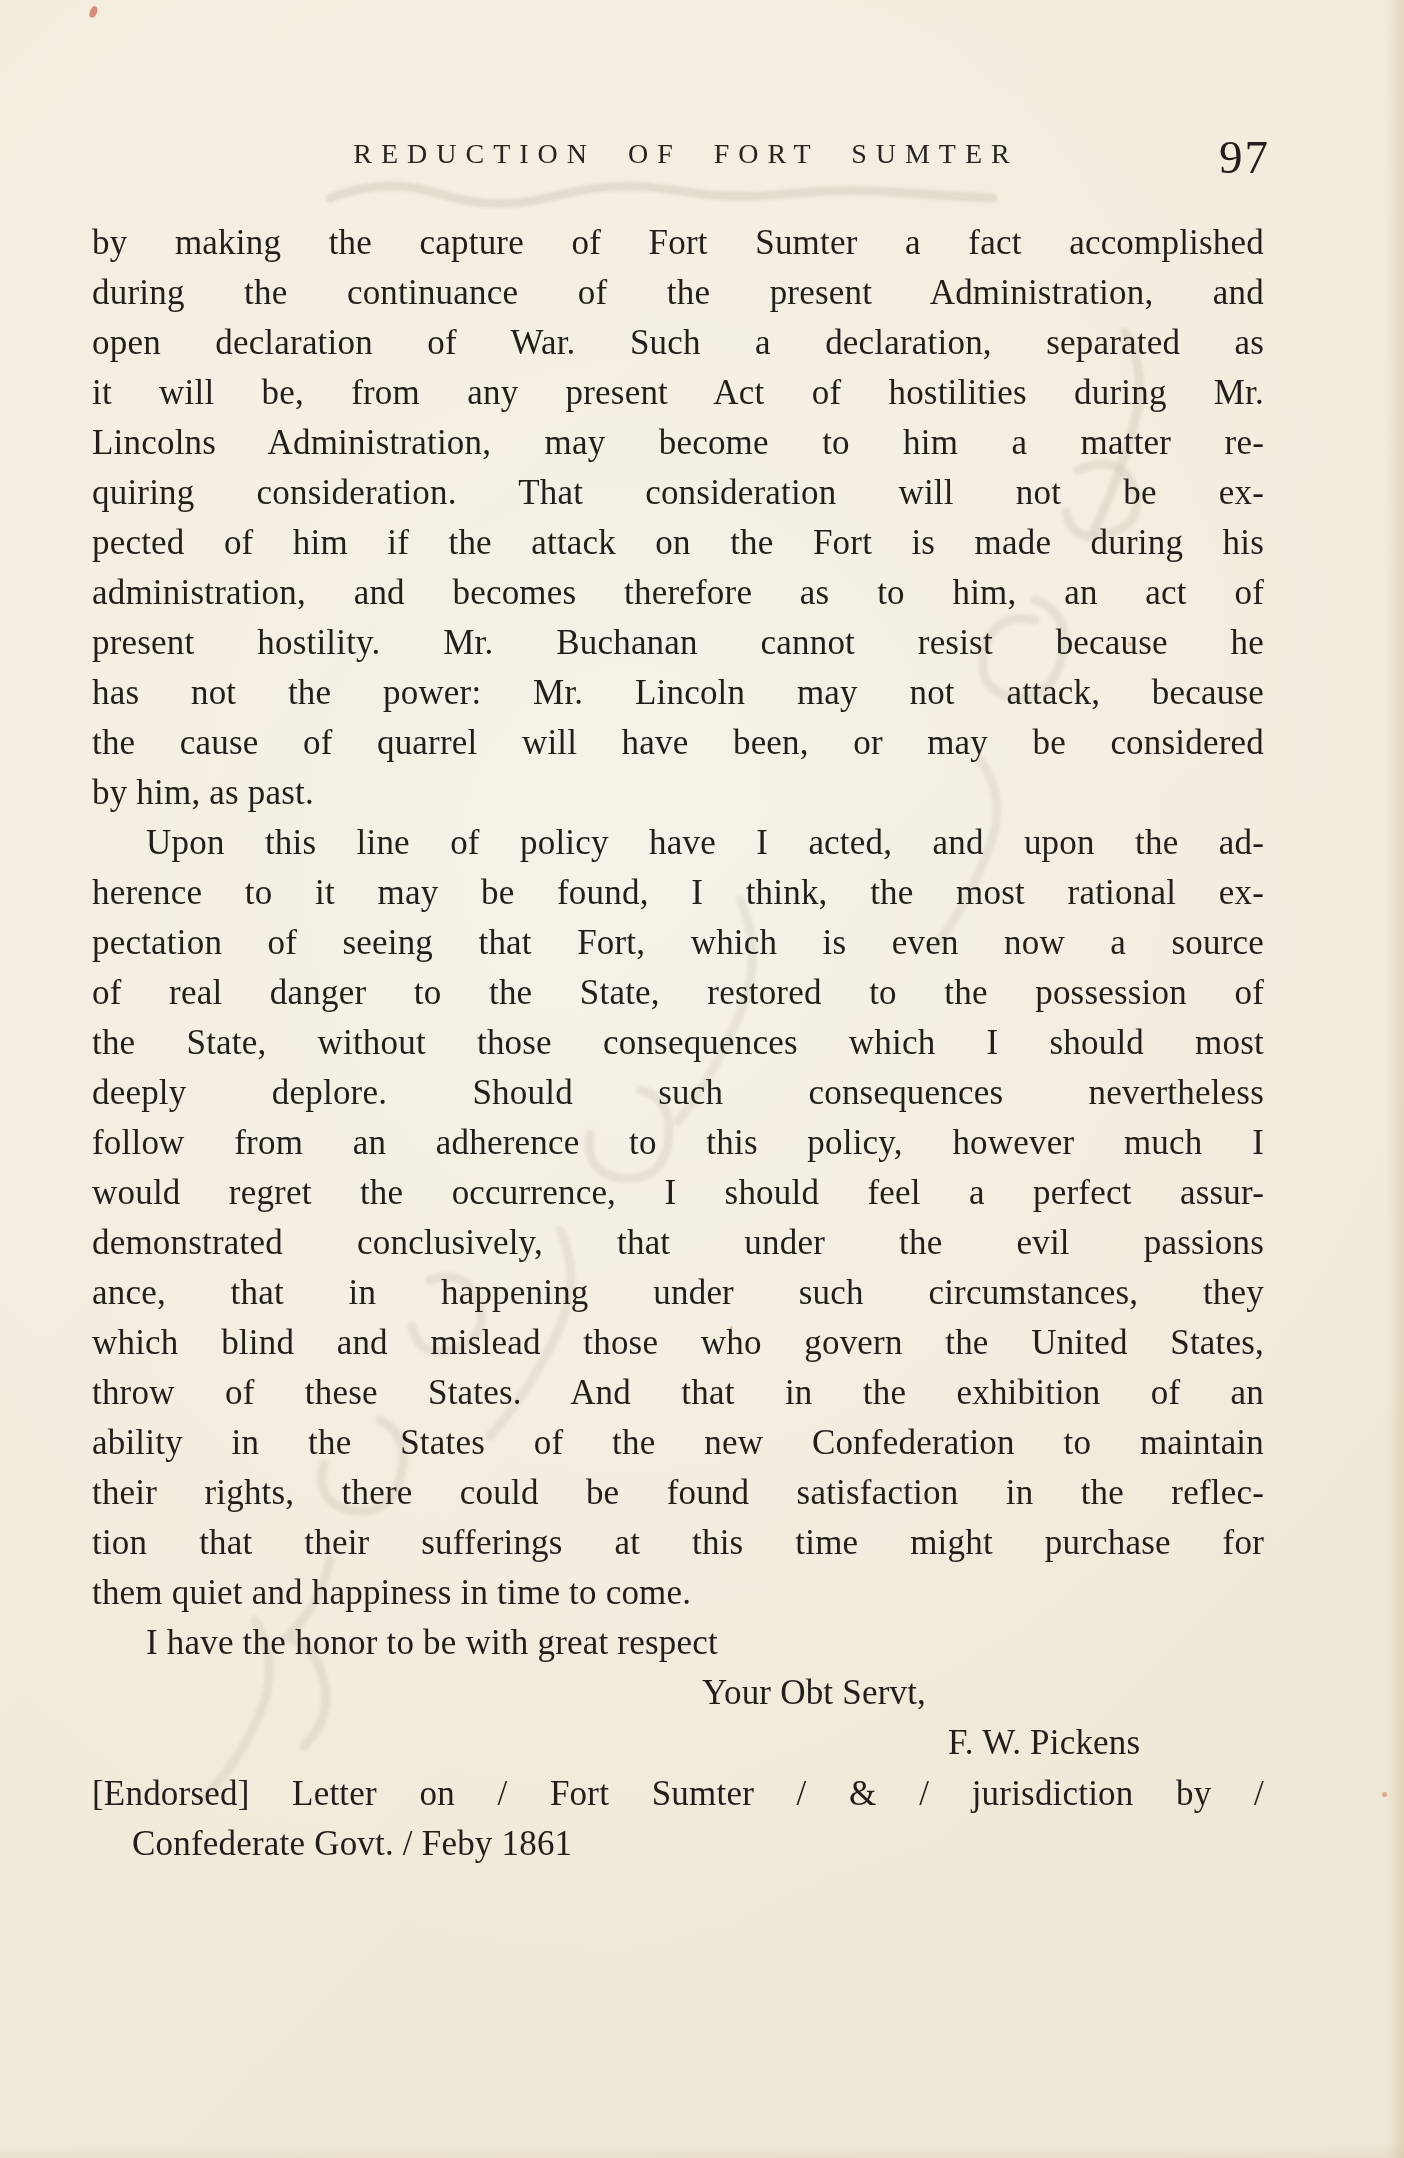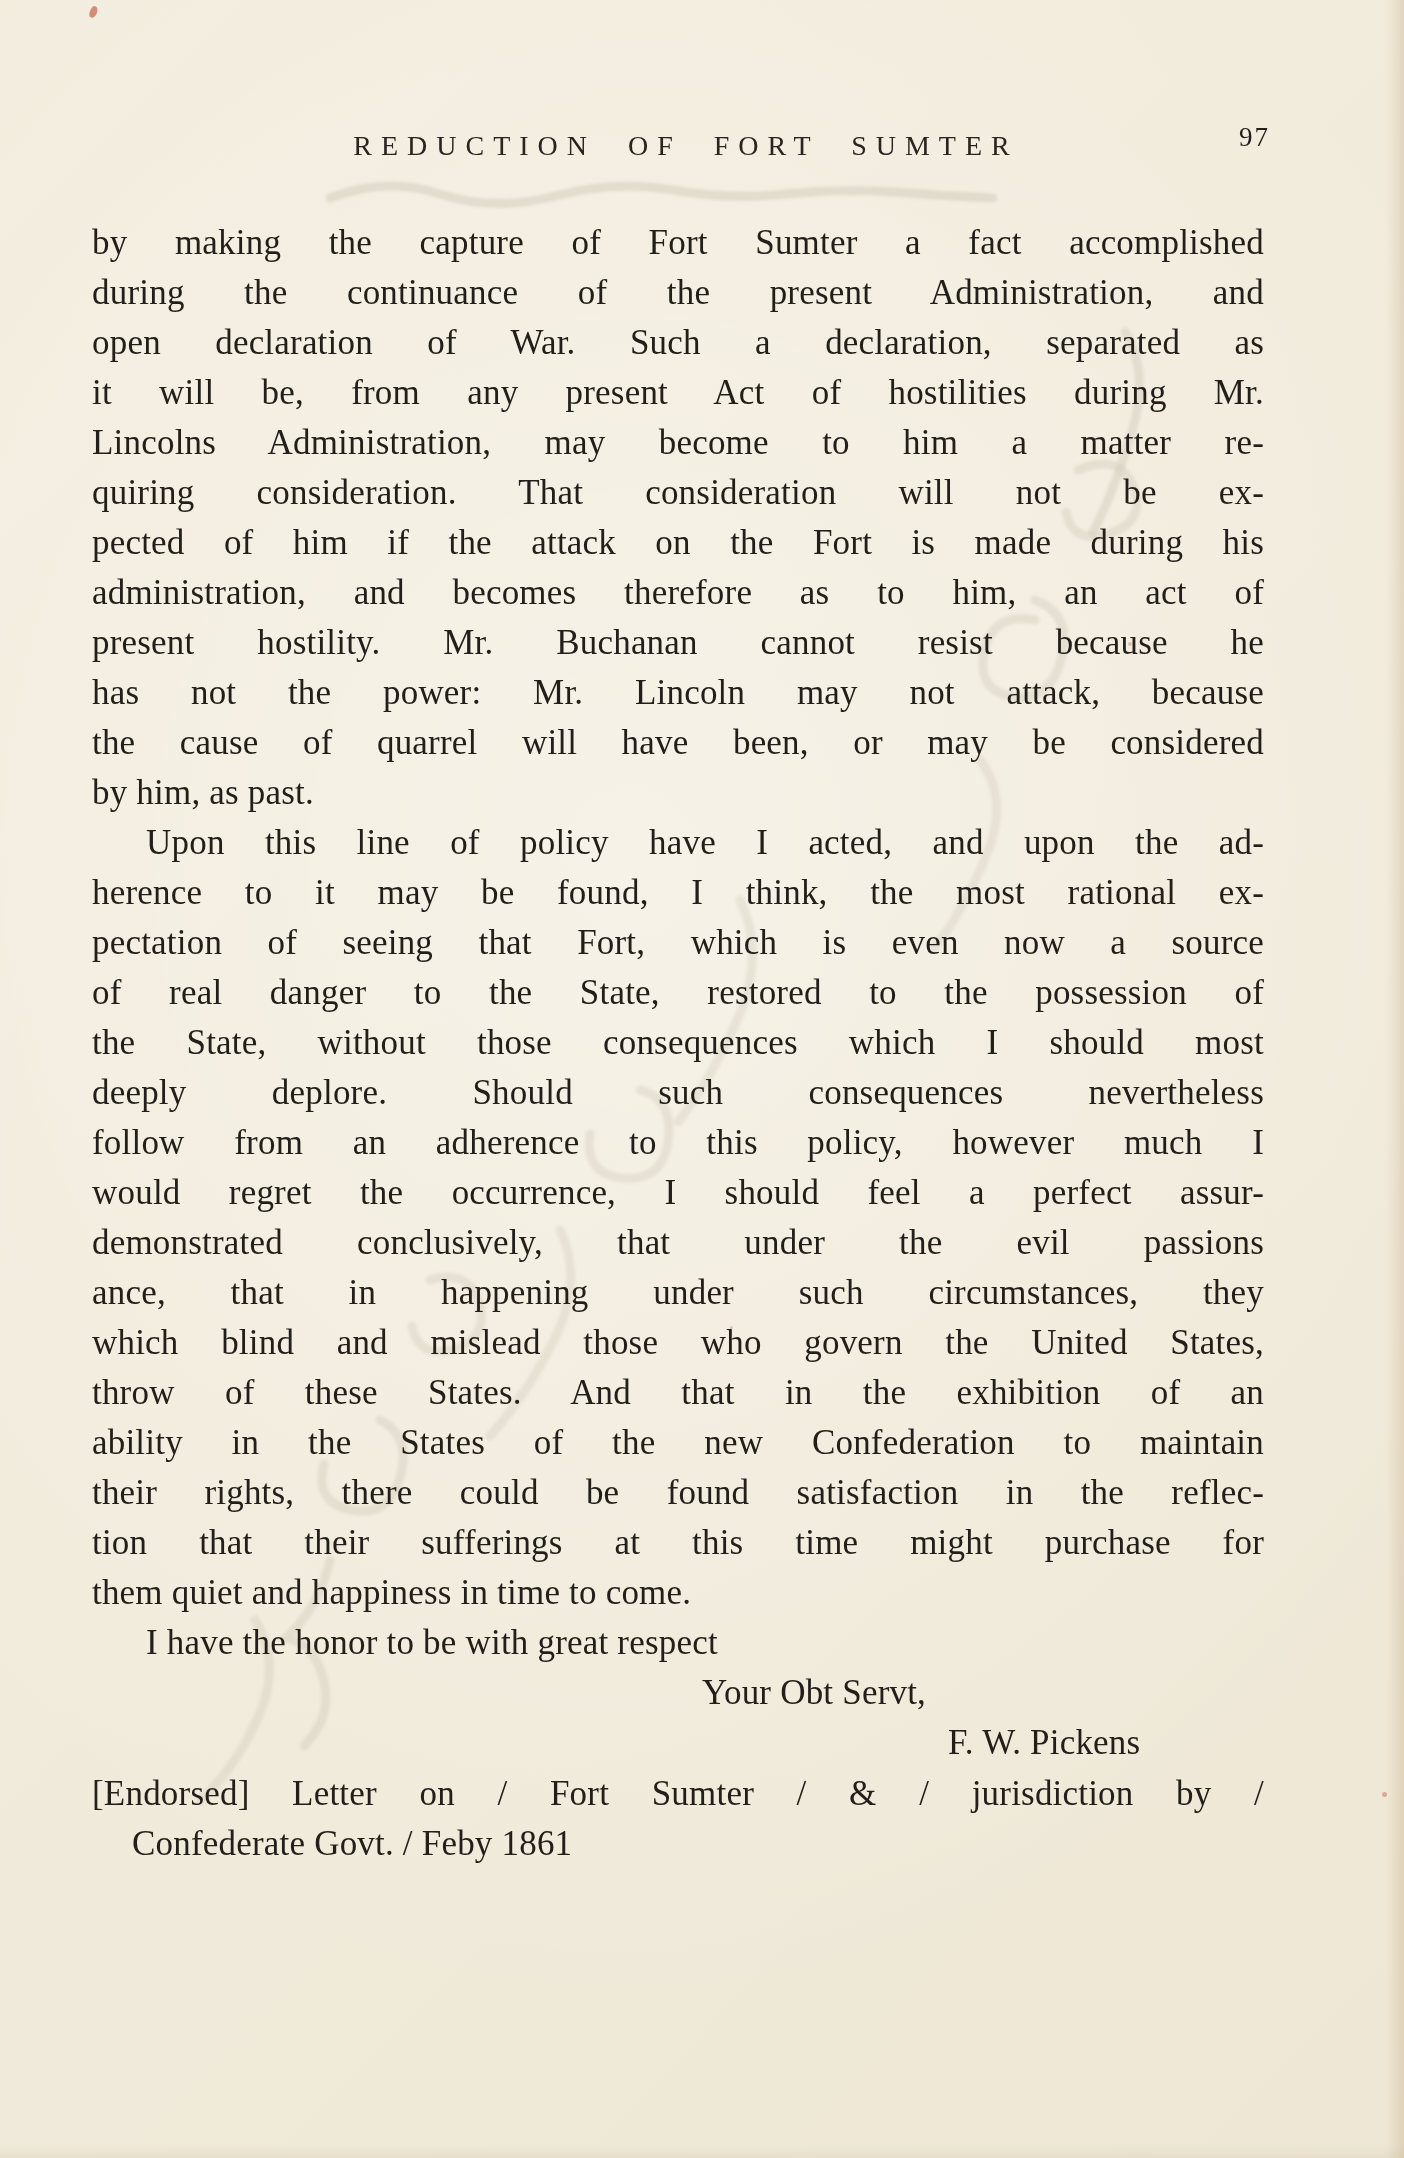--- a/index.html
+++ b/index.html
@@ -27,38 +27,38 @@
     pointer-events: none;
   }
   .edge-bottom {
     position: absolute; left: 0; bottom: 0; width: 100%; height: 14px;
     background: linear-gradient(to bottom, rgba(160,140,100,0) 0%, rgba(160,140,100,0.10) 100%);
     pointer-events: none;
   }
 
   .running-header {
     position: absolute;
-    top: 124px;
+    top: 132px;
     left: 100px;
     width: 1172px;
     height: 46px;
   }
   .header-title {
     text-align: center;
     font-size: 28px;
     letter-spacing: 9px;
     word-spacing: 16px;
     color: #282521;
     padding-top: 6px;
   }
   .page-number {
     position: absolute;
     right: 2px;
     top: -2px;
-    font-size: 27px;
+    font-size: 47px;
     letter-spacing: 2px;
   }
 
   .letter-body {
     position: absolute;
     top: 218px;
     left: 92px;
     width: 1172px;
   }
   .bline {

